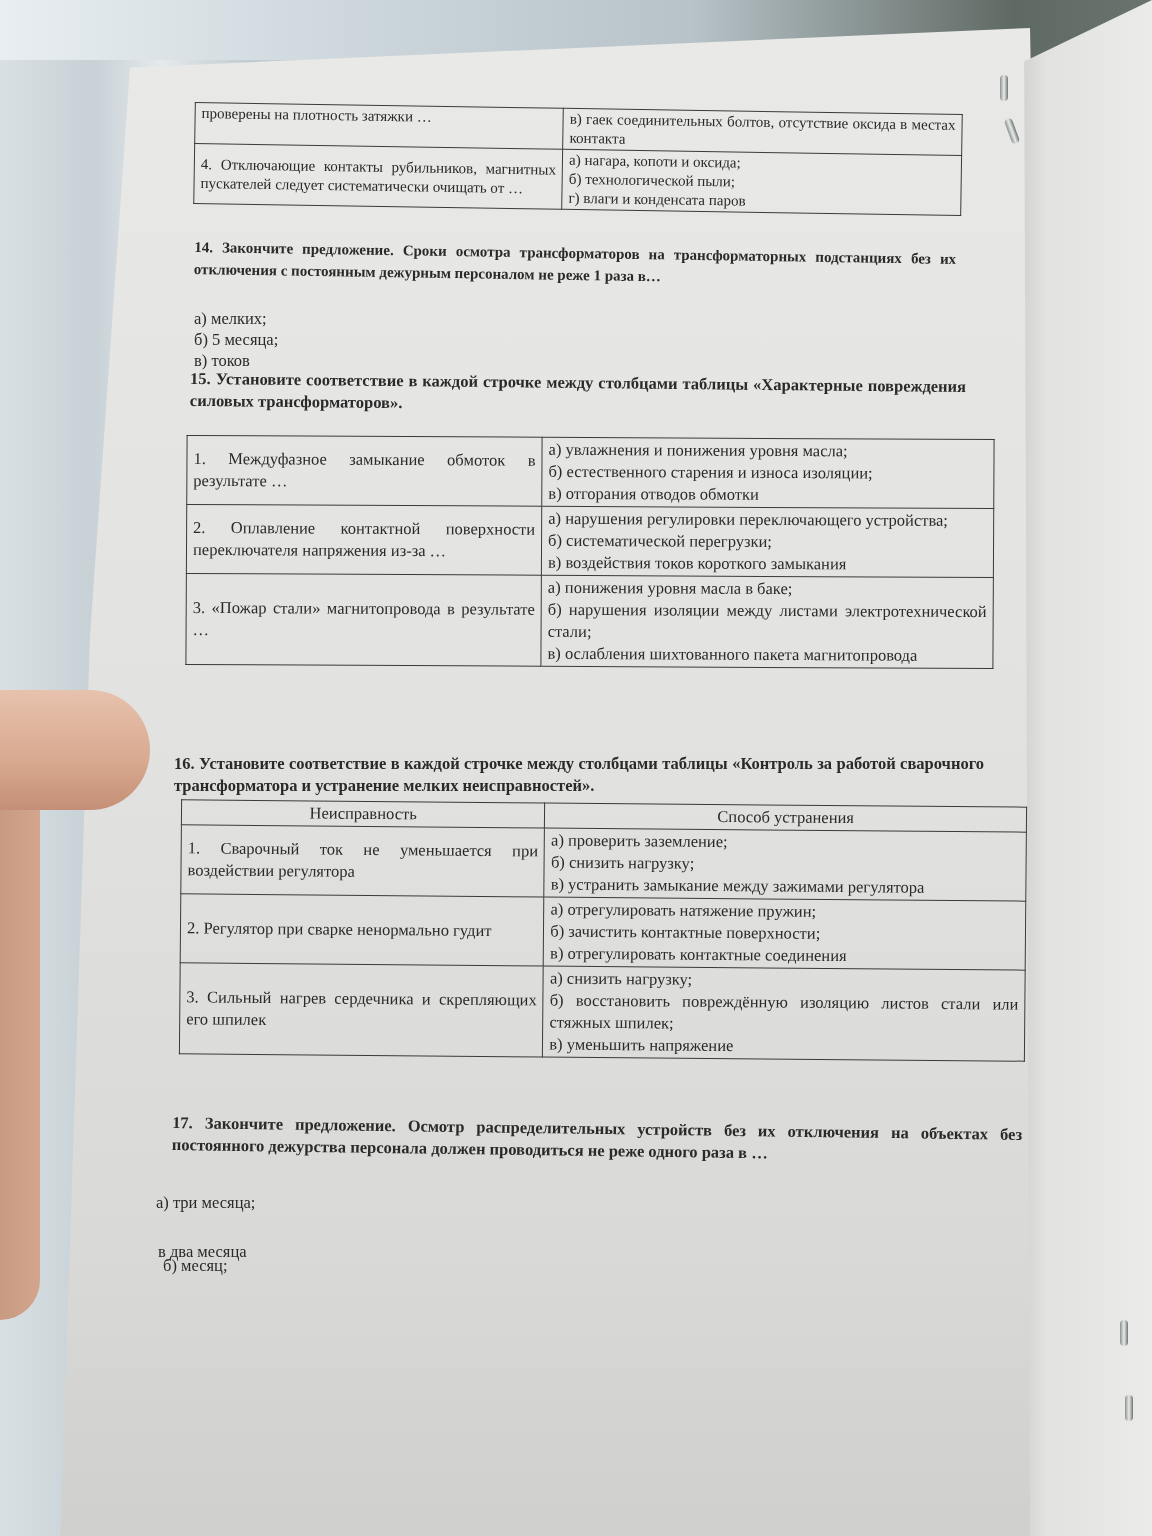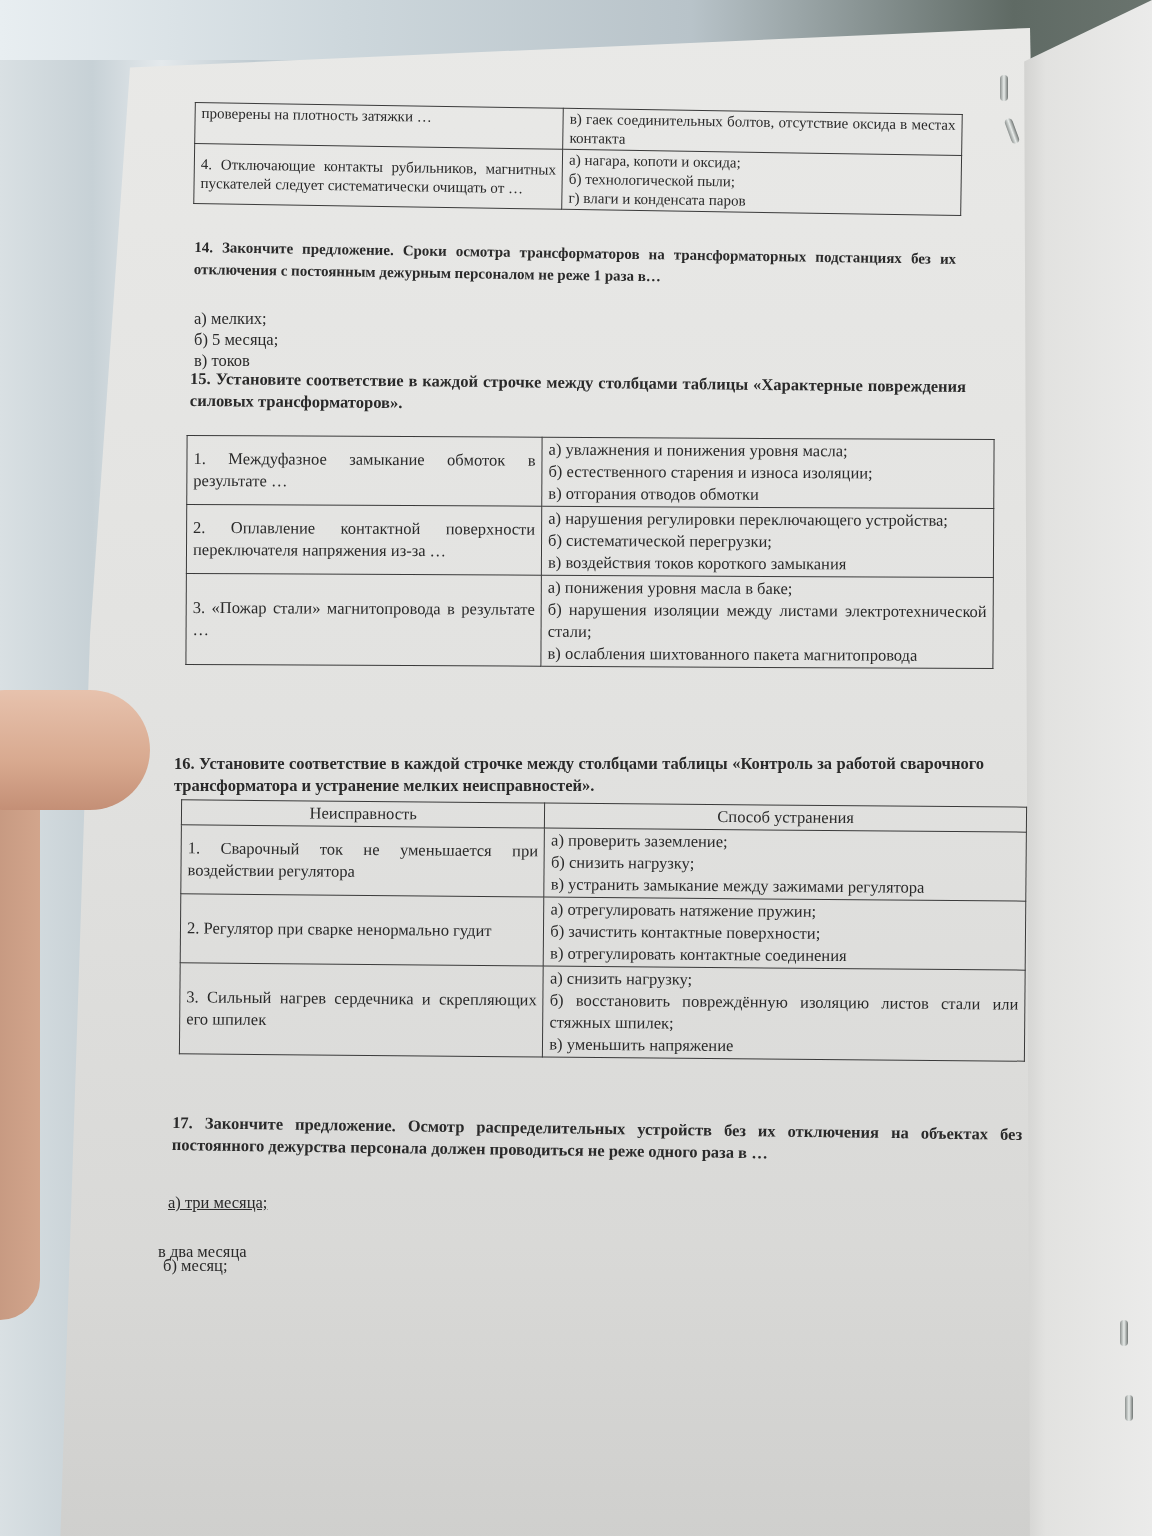--- a/index.html
+++ b/index.html
@@ -135,17 +135,17 @@
       <td class="right">
         <div>а) снизить нагрузку;</div>
         <div>б) восстановить повреждённую изоляцию листов стали или стяжных шпилек;</div>
         <div>в) уменьшить напряжение</div>
       </td>
     </tr>
   </tbody>
     </table>
 
   <div class="q-title" style="left:172px;top:1118px;width:850px;transform:rotate(0.8deg);">17. Закончите предложение. Осмотр распределительных устройств без их отключения на объектах без постоянного дежурства персонала должен проводиться не реже одного раза в …</div>
-  <div class="opt" style="left:168px;top:1192px;text-decoration:underline;">а) три месяца;</div>
+  <div class="opt" style="left:156px;top:1192px;">а) три месяца;</div>
   <div class="opt" style="left:163px;top:1216px;margin-top:39px;">б) месяц;</div>
   <div class="opt" style="left:158px;top:1241px;">в два месяца</div>
 
 </div>
 
 </body></html>

